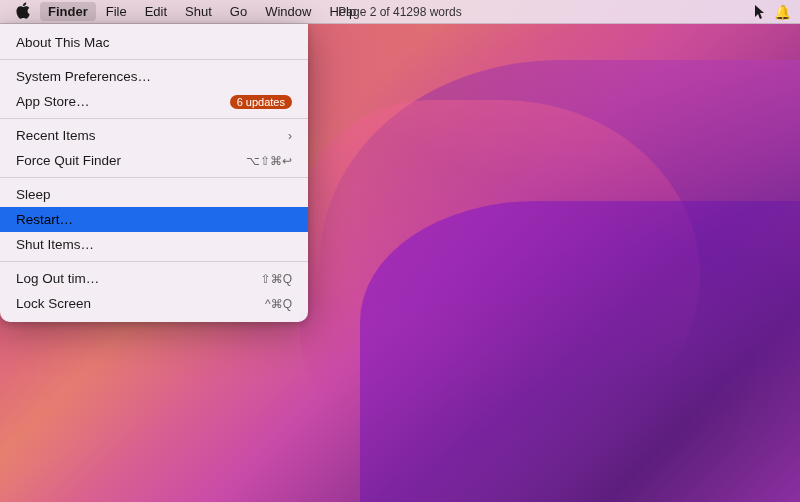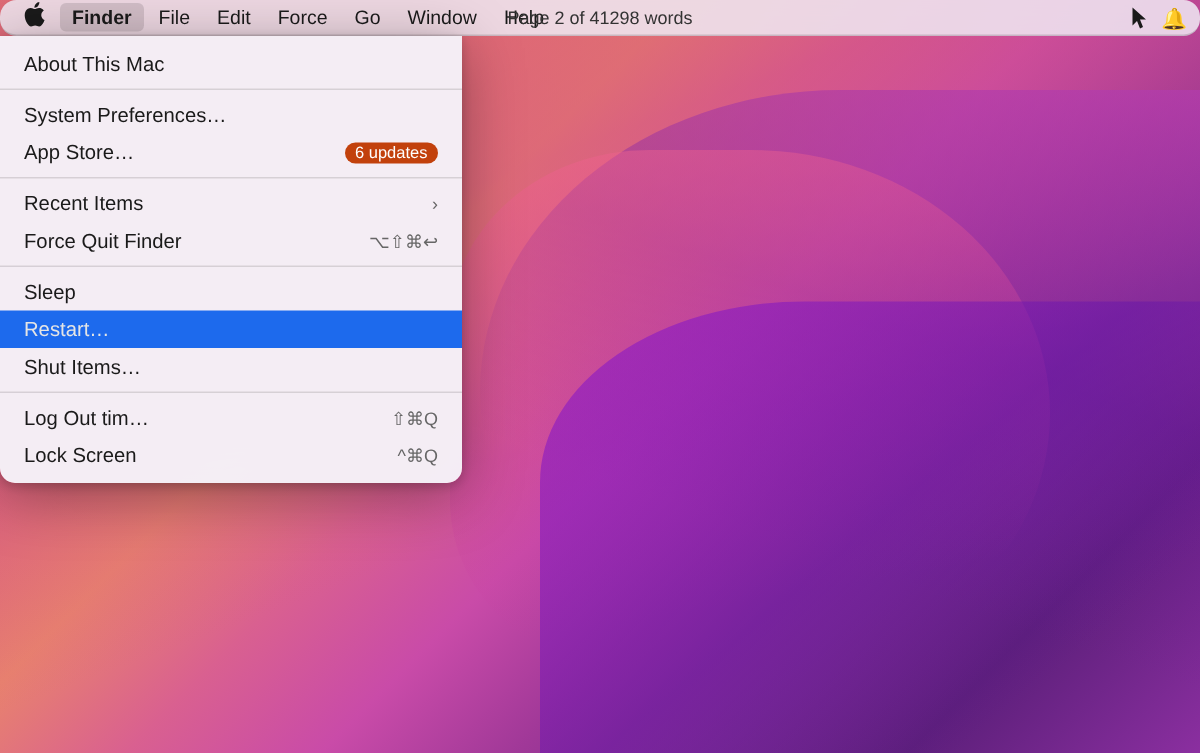--- a/index.html
+++ b/index.html
@@ -88,21 +88,20 @@
       position: absolute;
       top: 0; left: 0; right: 0;
       height: 24px;
       background: rgba(240, 235, 245, 0.85);
       backdrop-filter: blur(20px);
       display: flex;
       align-items: center;
       padding: 0 8px;
       z-index: 100;
       border-bottom: 0.5px solid rgba(0,0,0,0.15);
-      border-radius: 11px;
     }
 
     .menubar-left {
       display: flex;
       align-items: center;
       gap: 2px;
     }
 
     .menubar-item {
       padding: 2px 8px;
@@ -170,21 +169,21 @@
       position: relative;
     }
 
     .menu-item:hover, .menu-item.highlighted {
       background: #1d6aed;
       color: white;
     }
 
     .menu-item.highlighted {
       background: #1d6aed;
-      color: #e5e5e5;
+      color: #000000;
     }
 
     .menu-item .shortcut {
       margin-left: auto;
       font-size: 12px;
       color: #666;
       display: flex;
       align-items: center;
       gap: 1px;
     }
@@ -221,21 +220,21 @@
 
 <div class="menubar">
   <div class="menubar-left">
     <div class="apple-logo" style="font-size:15px;"><svg width="14" height="17" viewBox="0 0 14 17" fill="#1a1a1a">
           <path d="M11.5 9c.02-2.04 1.68-3.02 1.75-3.07-0.95-1.39-2.43-1.58-2.96-1.6-1.26-.13-2.46.74-3.1.74-.64 0-1.63-.72-2.68-.7-1.38.02-2.65.8-3.36 2.04-1.44 2.5-.37 6.2 1.03 8.22.69.99 1.5 2.1 2.57 2.06 1.03-.04 1.42-.66 2.67-.66 1.25 0 1.6.66 2.69.64 1.11-.02 1.81-1 2.5-2 .78-1.14 1.1-2.25 1.12-2.31-.02-.01-2.21-.85-2.23-3.36z"></path>
           <path d="M9.37 2.98c.57-.69.95-1.65.85-2.6-.82.03-1.81.55-2.4 1.23-.52.6-.98 1.57-.86 2.5.92.07 1.85-.47 2.41-1.13z"></path>
         </svg></div>
     <div class="menubar-item finder-name active">Finder</div>
     <div class="menubar-item">File</div>
     <div class="menubar-item">Edit</div>
-    <div class="menubar-item">Force</div>
+    <div class="menubar-item">Shut</div>
     <div class="menubar-item">Go</div>
     <div class="menubar-item">Window</div>
     <div class="menubar-item">Help</div>
   </div>
 
   <div class="menubar-center-info">
     <span>Page 2 of 4</span>
     <span>1298 words</span>
   </div>
 

